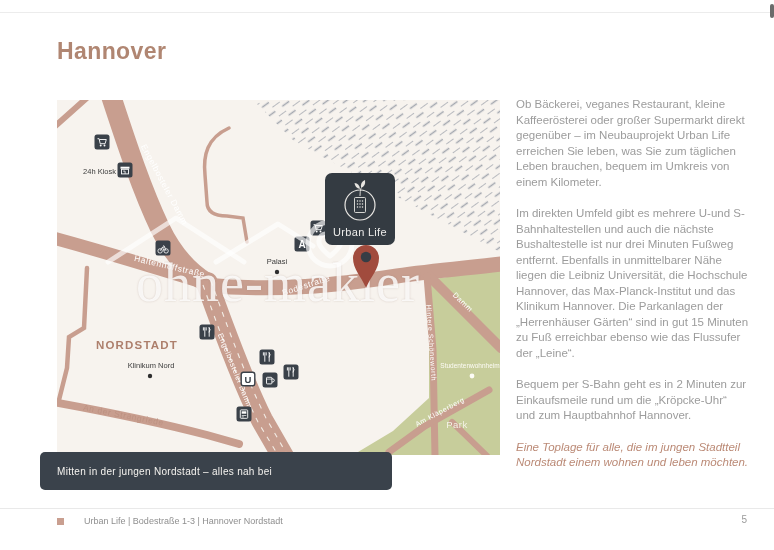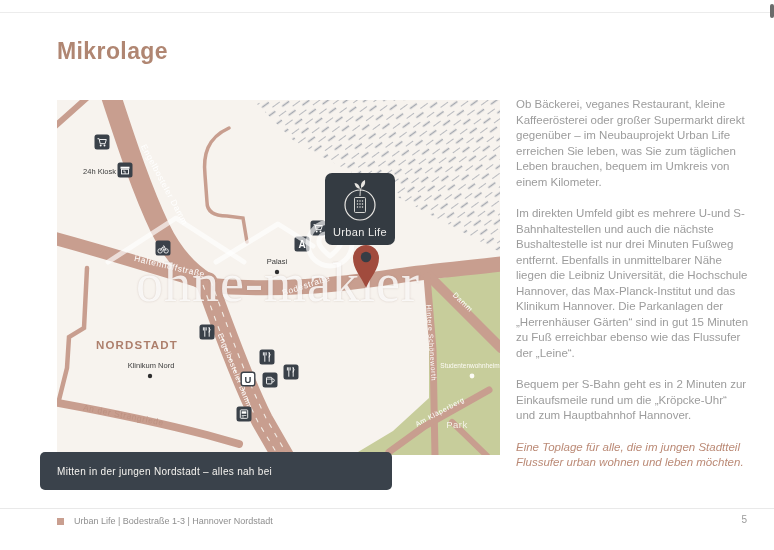--- a/index.html
+++ b/index.html
@@ -17,35 +17,35 @@
              white-space:nowrap;z-index:3;}
   .wm-logo{position:absolute;left:55px;top:-52px;}
   .textcol{position:absolute;left:516px;top:97px;width:233px;font-size:11.5px;line-height:15.5px;
            color:#9c9c9c;}
   .textcol p{margin:0 0 16px 0;}
   .textcol p.highlight{color:#bb8a76;font-style:italic;}
   .banner{position:absolute;left:40px;top:452px;width:352px;height:38px;background:#3a424b;
           border-radius:5px;color:#f5f3ef;font-size:10px;letter-spacing:.3px;
           display:flex;align-items:center;padding-left:17px;box-sizing:border-box;z-index:5;}
   .footer-line{position:absolute;left:0;top:508px;width:774px;height:1px;background:#e9e9e9;}
-  .footer{position:absolute;left:57px;top:516px;display:flex;align-items:center;gap:10px;
+  .footer{position:absolute;left:57px;top:516px;display:flex;align-items:center;gap:20px;
           font-size:9px;color:#8f8f8f;}
   .footer .sq{width:7px;height:7px;background:#c99f90;}
   .pagenum{position:absolute;right:27px;top:514px;font-size:10px;color:#9a9a9a;}
   text{font-family:"Liberation Sans",sans-serif;}
 </style>
 </head>
 <body>
 
 <div class="page">
 
   <div class="top-hairline"></div>
   <div class="scroll-thumb"></div>
 
-  <div class="title">Mikrolage</div>
+  <div class="title">Hannover</div>
 
   <div class="map-wrap">
     <svg class="map-svg" width="443" height="355" viewBox="0 0 443 355">
       <defs>
         <pattern id="rail" patternUnits="userSpaceOnUse" width="17" height="11" patternTransform="rotate(-36)">
           <line x1="0" y1="0" x2="9" y2="0" stroke="#949aa4" stroke-width="1.5"></line>
           <line x1="8.5" y1="5.5" x2="17.5" y2="5.5" stroke="#949aa4" stroke-width="1.5"></line>
         </pattern>
         <g id="ic-rest">
           <rect width="15" height="15" rx="2.5" fill="#3a4149"></rect>
@@ -203,21 +203,21 @@
         </g>
         <text x="303" y="136" text-anchor="middle" font-size="11" fill="#edecea" letter-spacing=".3">Urban Life</text>
       </g>
     </svg>
   </div>
 
   <div class="textcol">
     <p>Ob Bäckerei, veganes Restaurant, kleine Kaffeerösterei oder großer Supermarkt direkt gegenüber – im Neubauprojekt Urban Life erreichen Sie leben, was Sie zum täglichen Leben brauchen, bequem im Umkreis von einem Kilometer.</p>
     <p>Im direkten Umfeld gibt es mehrere U-und S-Bahnhaltestellen und auch die nächste Bushaltestelle ist nur drei Minuten Fußweg entfernt. Ebenfalls in unmittelbarer Nähe liegen die Leibniz Universität, die Hochschule Hannover, das Max-Planck-Institut und das Klinikum Hannover. Die Parkanlagen der „Herrenhäuser Gärten“ sind in gut 15 Minuten zu Fuß erreichbar ebenso wie das Flussufer der „Leine“.</p>
     <p>Bequem per S-Bahn geht es in 2 Minuten zur Einkaufsmeile rund um die „Kröpcke-Uhr“ und zum Hauptbahnhof Hannover.</p>
-    <p class="highlight">Eine Toplage für alle, die im jungen Stadtteil Flussufer urban wohnen und leben möchten.</p>
+    <p class="highlight">Eine Toplage für alle, die im jungen Stadtteil Nordstadt einem wohnen und leben möchten.</p>
   </div>
 
   <div class="banner">
     <span>Mitten in der jungen Nordstadt – alles nah bei</span>
   </div>
 
   <div class="footer-line"></div>
   <div class="footer">
     <span class="sq"></span>
     <span>Urban Life | Bodestraße 1-3 | Hannover Nordstadt</span>

